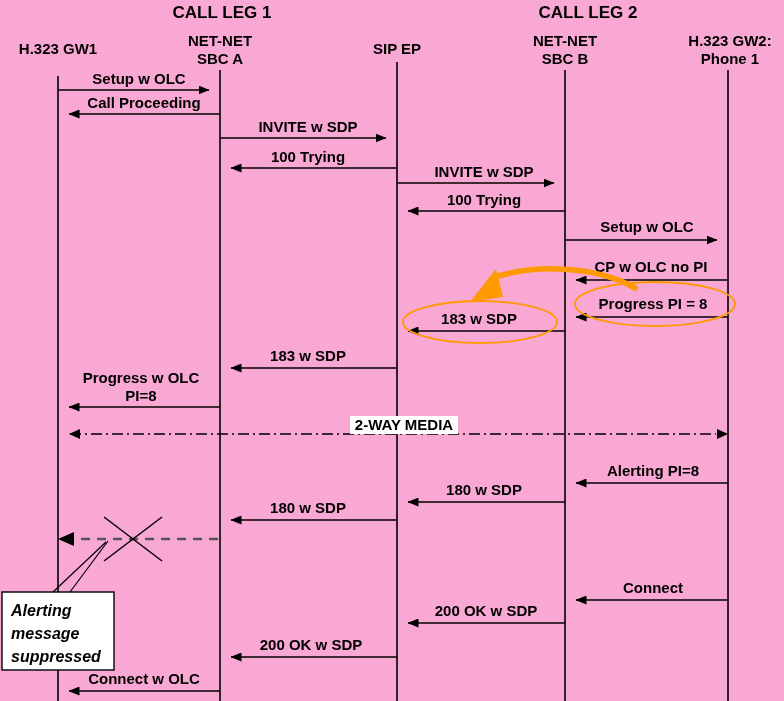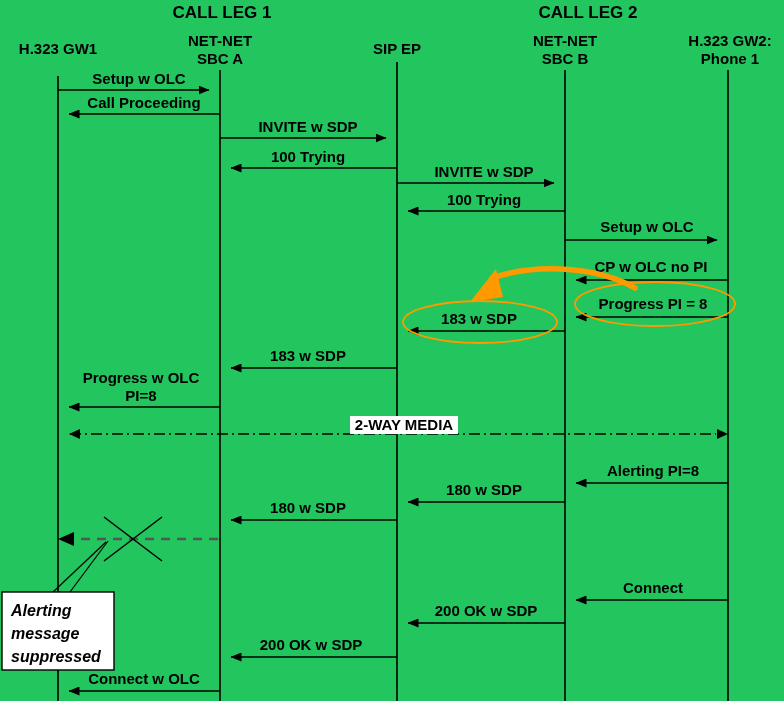--- a/index.html
+++ b/index.html
@@ -4,21 +4,21 @@
 <style>
   html, body {
     margin: 0;
     padding: 0;
     background: #ffffff;
   }
   #page {
     position: relative;
     width: 784px;
     height: 701px;
-    background: #22c55e;
+    background: #f9a8d4;
     font-family: "Liberation Sans", sans-serif;
     overflow: hidden;
   }
   #diagram {
     position: absolute;
     left: 0;
     top: 0;
     width: 784px;
     height: 701px;
   }

